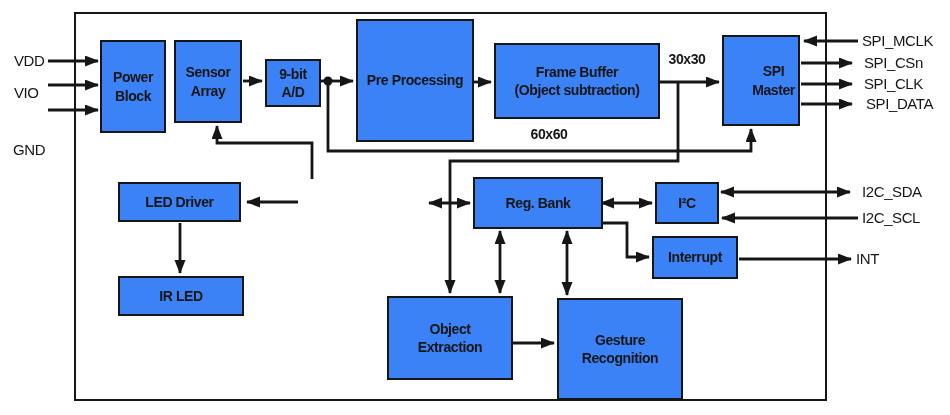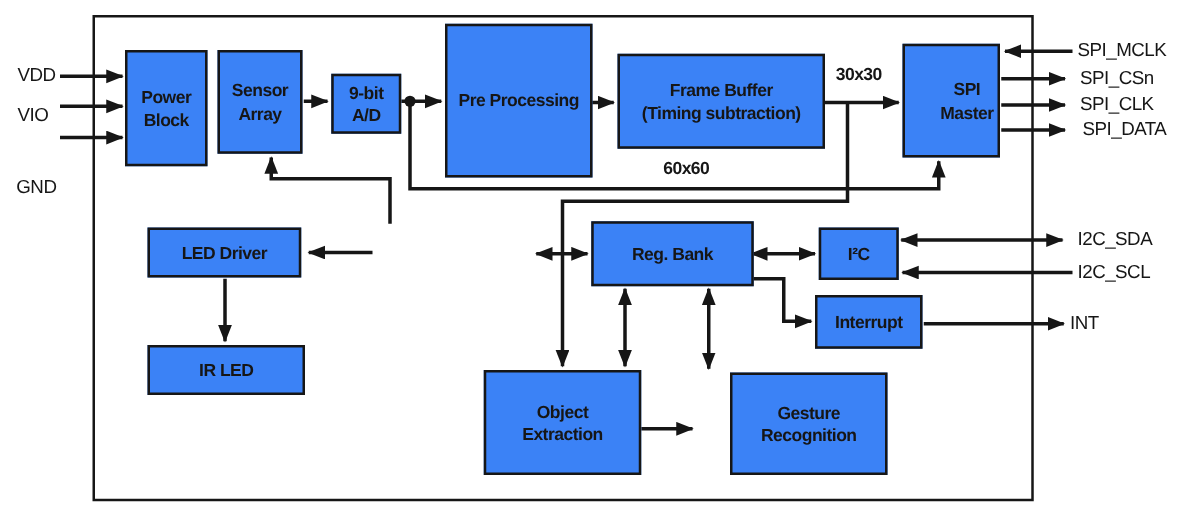--- a/index.html
+++ b/index.html
@@ -110,21 +110,21 @@
     <span>9-bit</span>
     <span>A/D</span>
   </div>
 
   <div class="block" style="left:356px; top:19px; width:118px; height:123px;">
     <span>Pre Processing</span>
   </div>
 
   <div class="block" style="left:494px; top:43px; width:166px; height:76px;">
     <span>Frame Buffer</span>
-    <span>(Timing subtraction)</span>
+    <span>(Object subtraction)</span>
   </div>
 
   <div class="block" style="left:722px; top:35px; width:78px; height:91px;padding-left:25px;">
     <span>SPI</span>
     <span>Master</span>
   </div>
 
   <div class="block" style="left:118px; top:182px; width:123px; height:40px;">
     <span>LED Driver</span>
   </div>
@@ -144,21 +144,21 @@
 
   <div class="block" style="left:118px; top:276px; width:126px; height:40px;">
     <span>IR LED</span>
   </div>
 
   <div class="block" style="left:387px; top:296px; width:126px; height:84px;">
     <span>Object</span>
     <span>Extraction</span>
   </div>
 
-  <div class="block" style="left:557px; top:298px; width:126px; height:82px;margin-left:27px;">
+  <div class="block" style="left:557px; top:298px; width:126px; height:102px;">
     <span>Gesture</span>
     <span>Recognition</span>
   </div>
 
   <div class="pin-label" style="left:14px; top:52px;">VDD</div>
   <div class="pin-label" style="left:14px; top:84px;">VIO</div>
   <div class="pin-label" style="left:13px; top:101px;margin-top:40px;">GND</div>
 
   <div class="pin-label" style="left:862px; top:32px;">SPI_MCLK</div>
   <div class="pin-label" style="left:864px; top:54px;">SPI_CSn</div>

